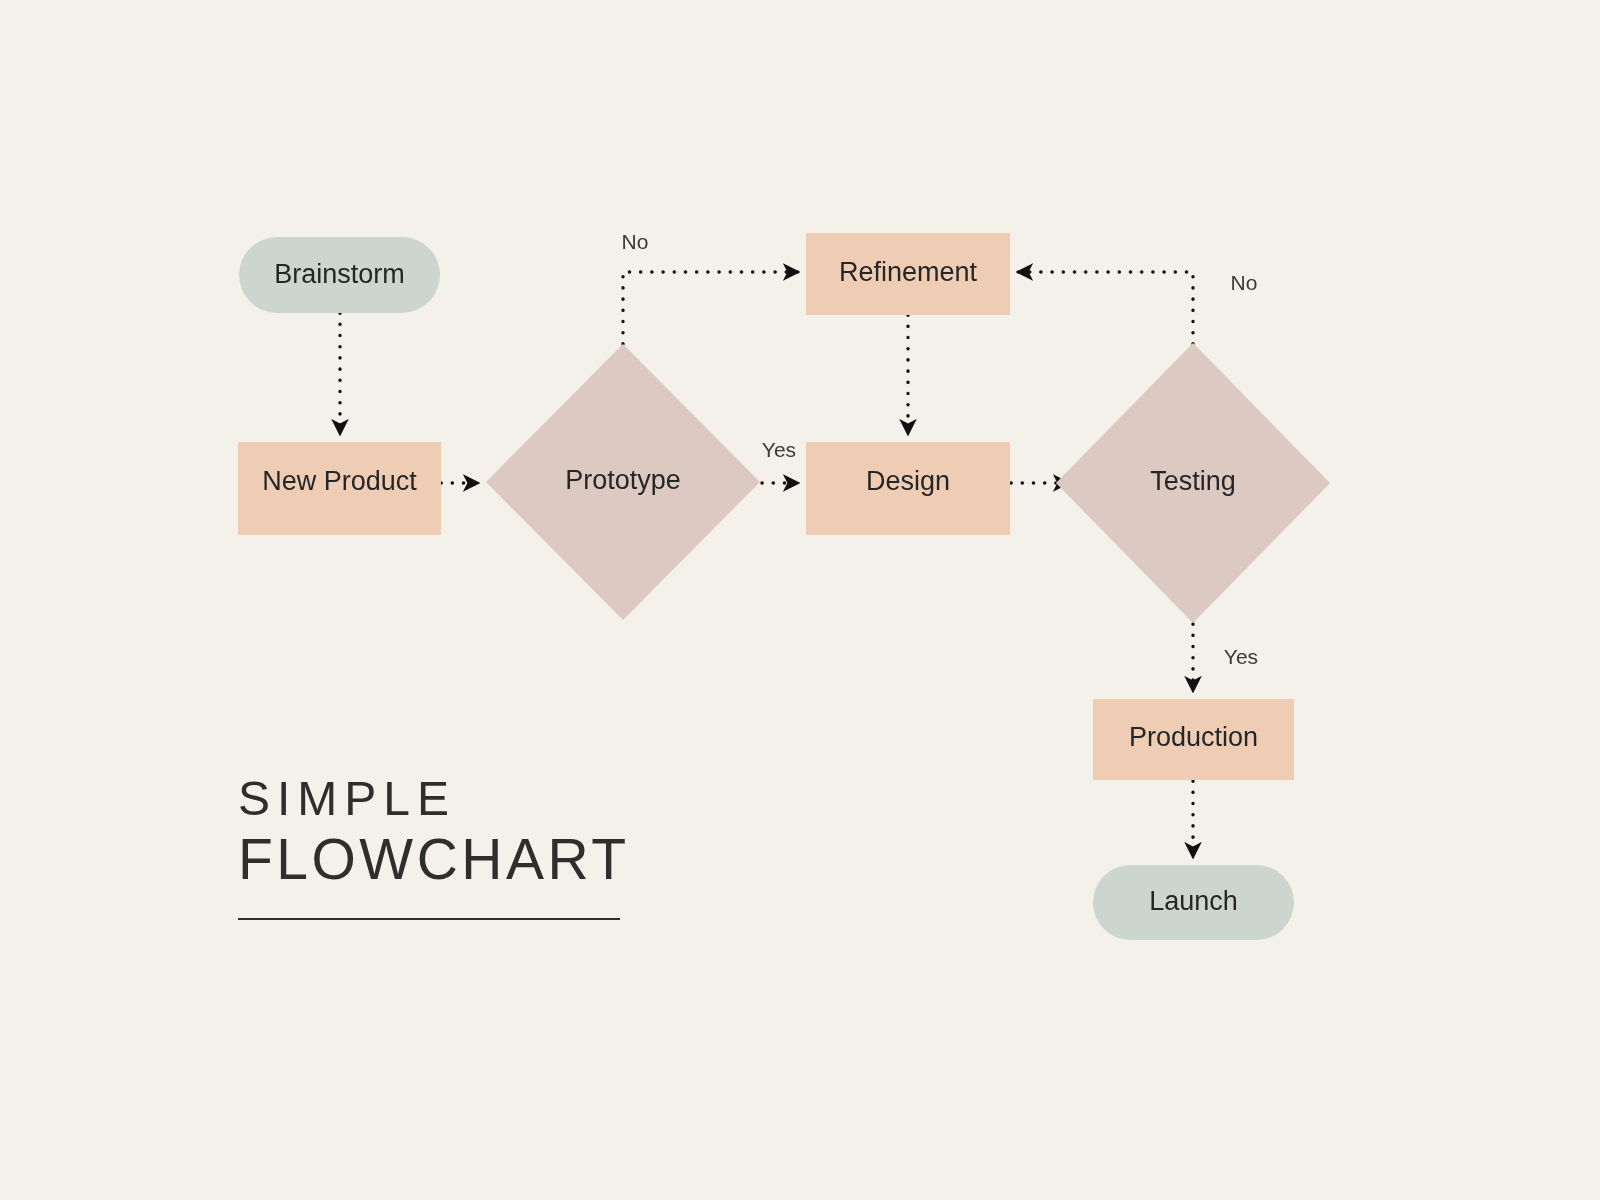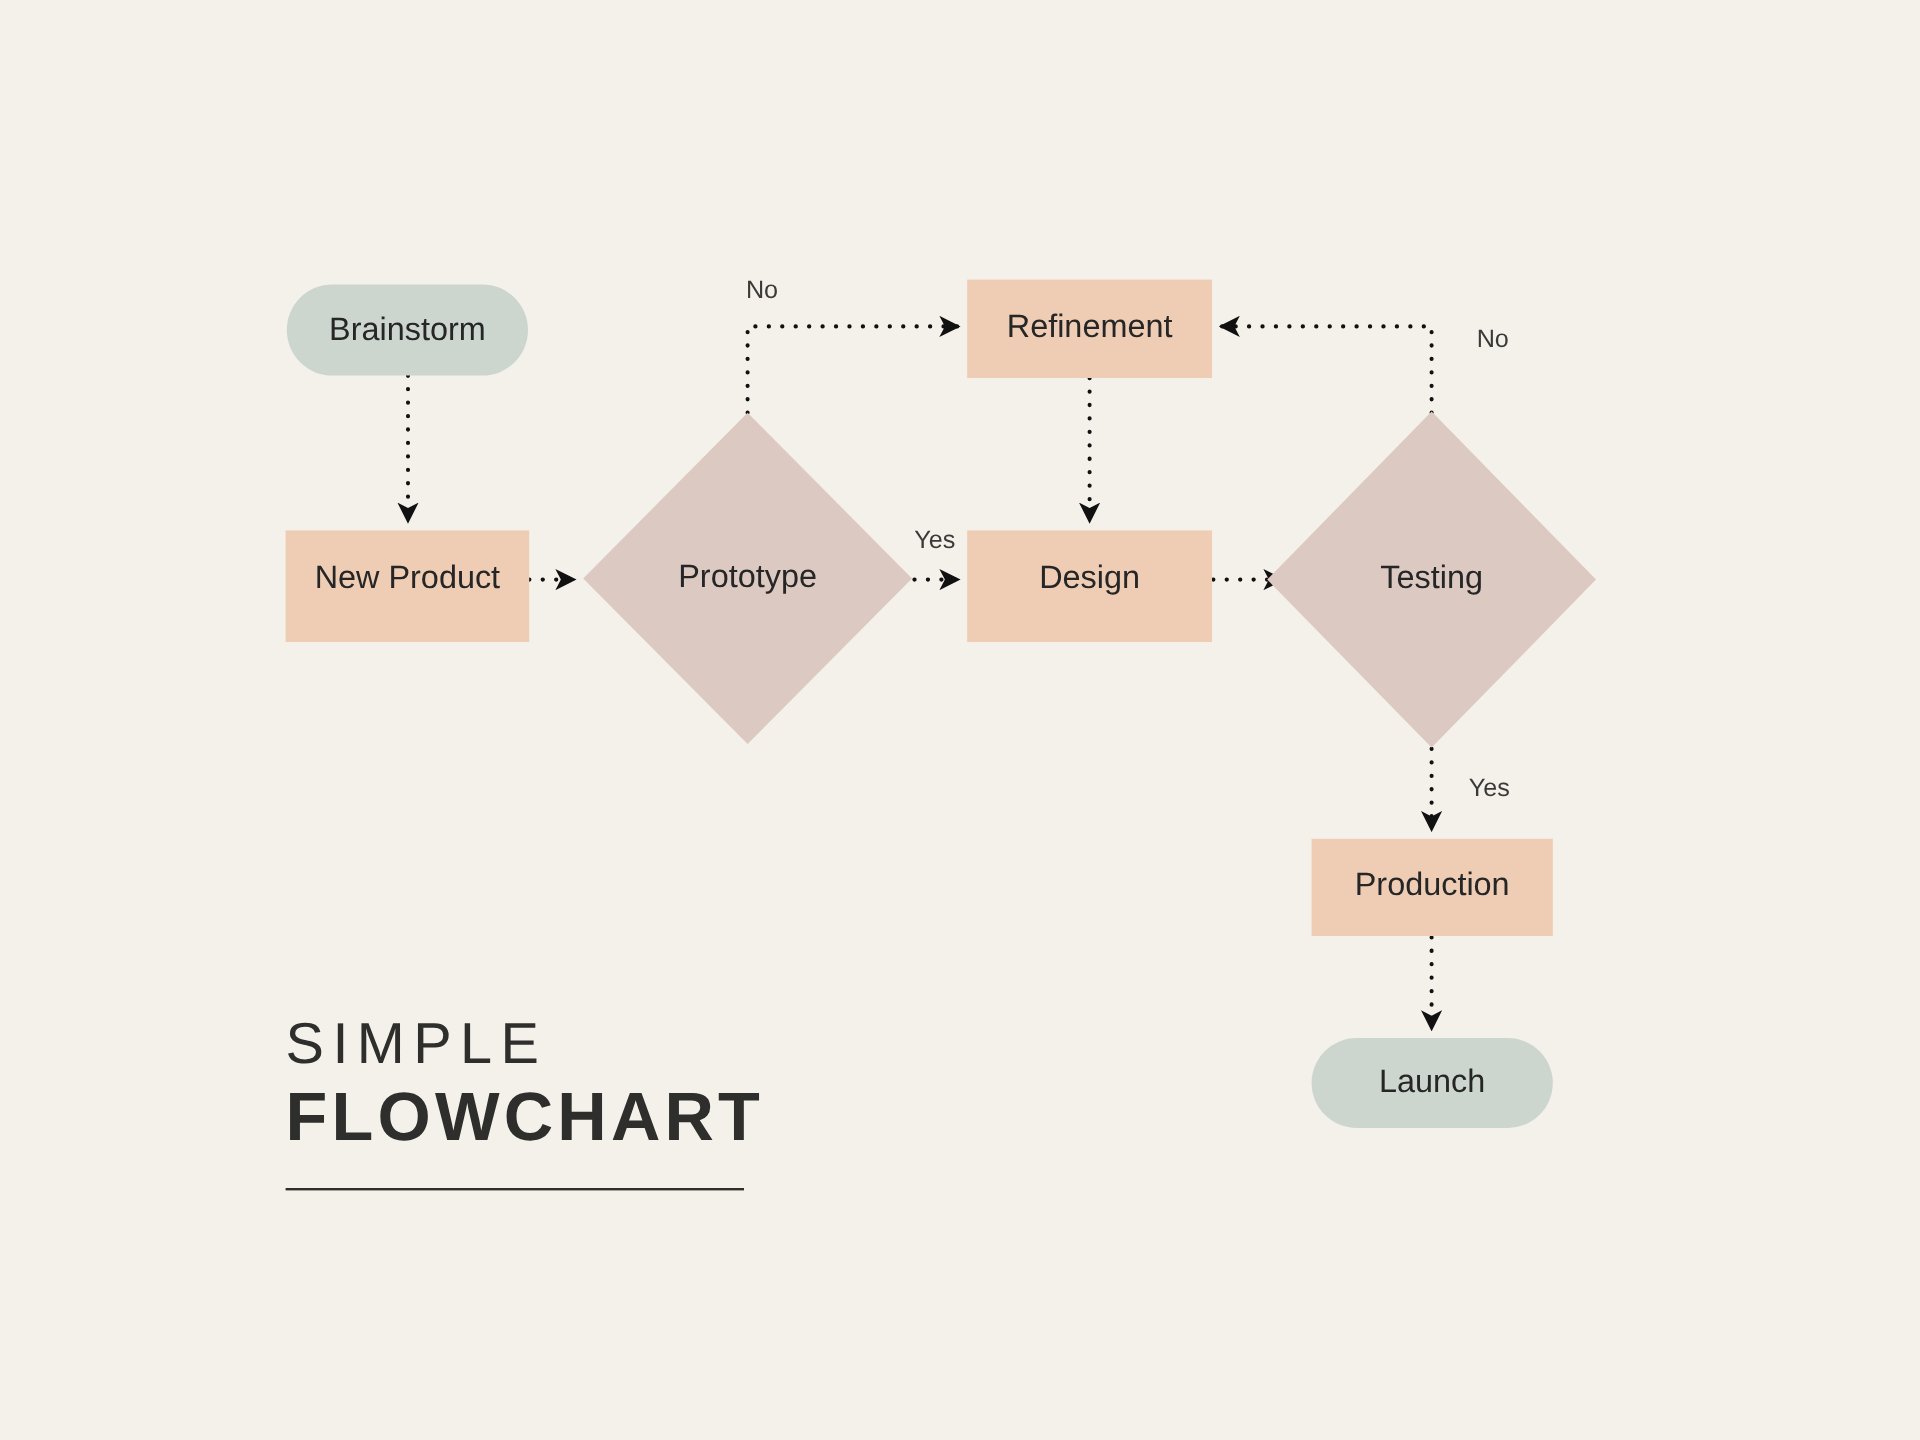--- a/index.html
+++ b/index.html
@@ -36,36 +36,36 @@
   .edge-label {
     font-family: "Liberation Sans", sans-serif;
     font-size: 21px;
     fill: #3a3a38;
     text-anchor: middle;
     dominant-baseline: middle;
   }
   .title-block {
     position: absolute;
     left: 238px;
-    top: 844px;
+    top: 772px;
     width: 560px;
   }
   .title-line1 {
     font-family: "Liberation Sans", sans-serif;
     font-size: 48px;
     font-weight: 300;
     letter-spacing: 7px;
     color: #2e2e2c;
     line-height: 1.12;
     display: block;
   }
   .title-line2 {
     font-family: "Liberation Sans", sans-serif;
     font-size: 57px;
-    font-weight: 700;
+    font-weight: 400;
     letter-spacing: 3.5px;
     color: #2e2e2c;
     line-height: 1.12;
     display: block;
     margin-top: 2px;
   }
   .title-rule {
     width: 382px;
     height: 2px;
     background: #2e2e2c;

